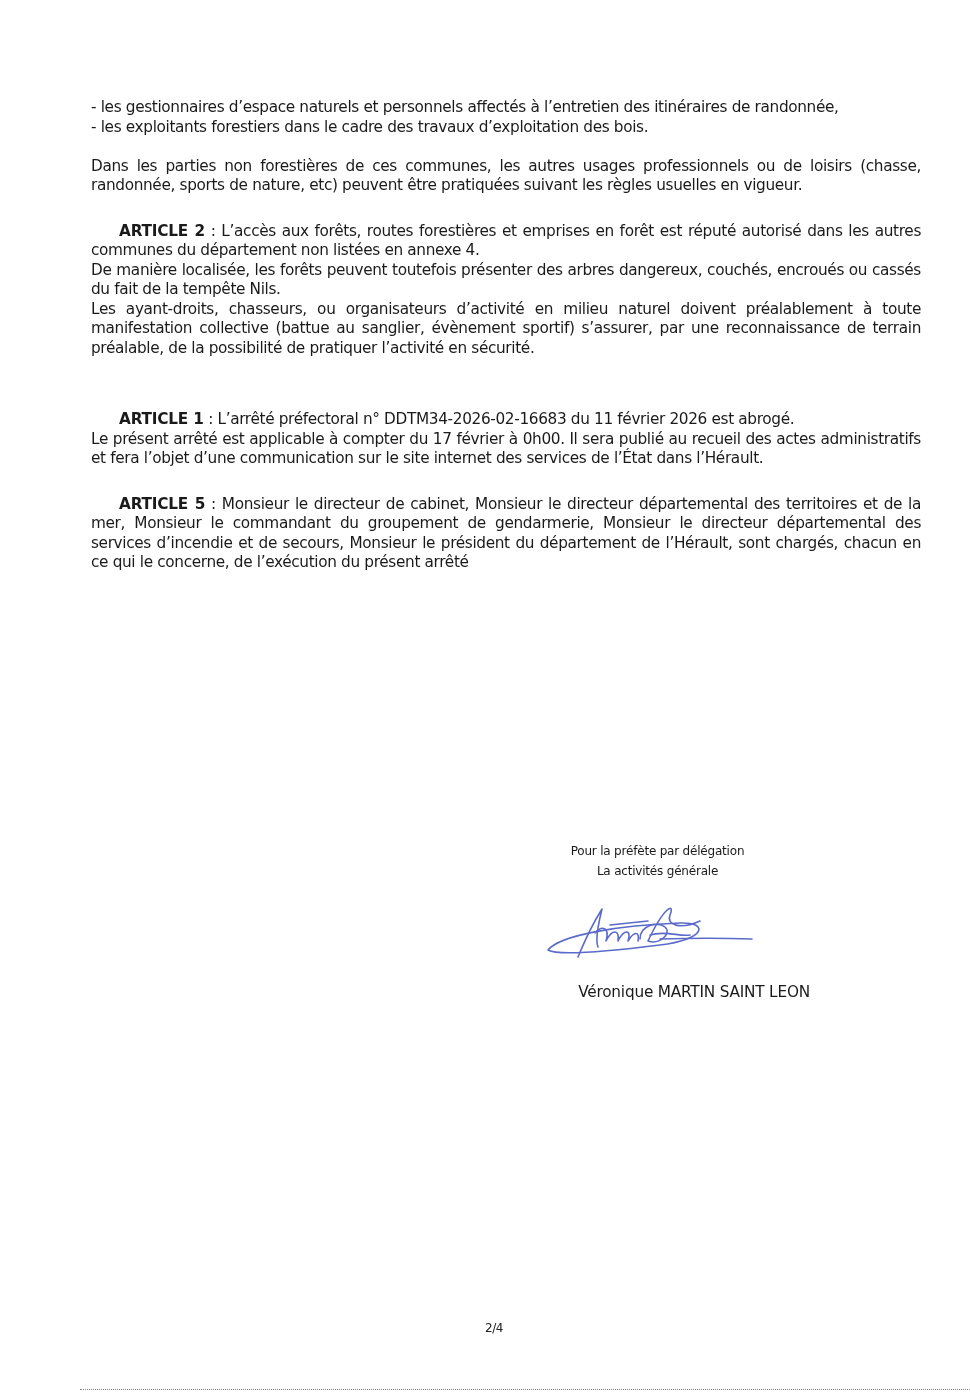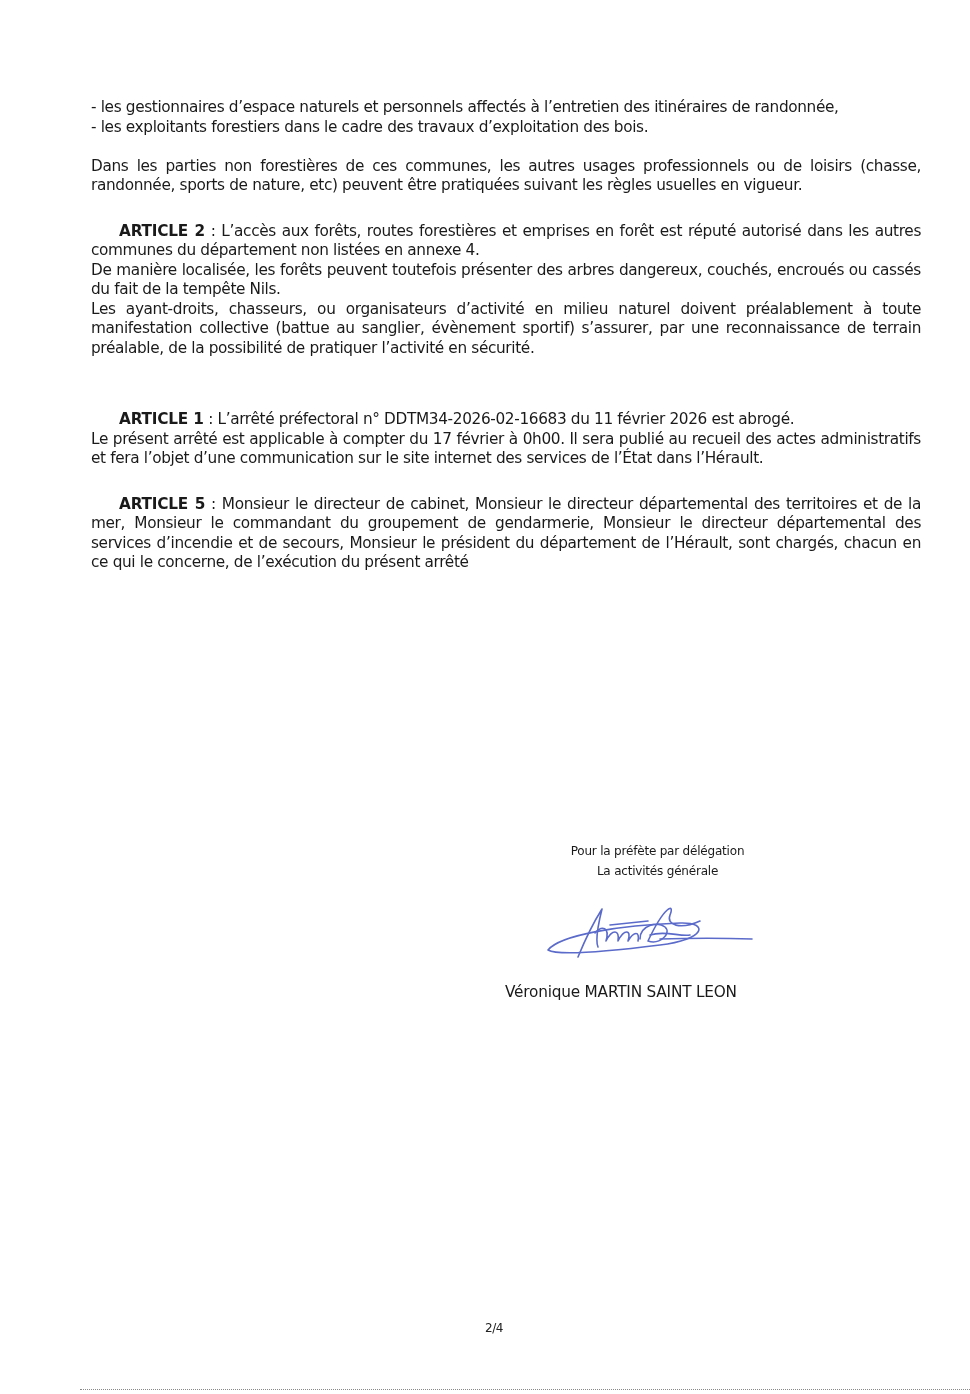--- a/index.html
+++ b/index.html
@@ -56,21 +56,21 @@
       left: 540px;
       top: 895px;
       width: 220px;
       height: 70px;
     }
     .sig-name {
       position: absolute;
       left: 505px;
       top: 983px;
       width: 305px;
-      text-align: left;
+      text-align: right;
       font-size: 15.3px;
       line-height: 19.5px;
       letter-spacing: -0.2px;
     }
     .page-number {
       position: absolute;
       left: 0;
       top: 1321px;
       width: 988px;
       text-align: center;

